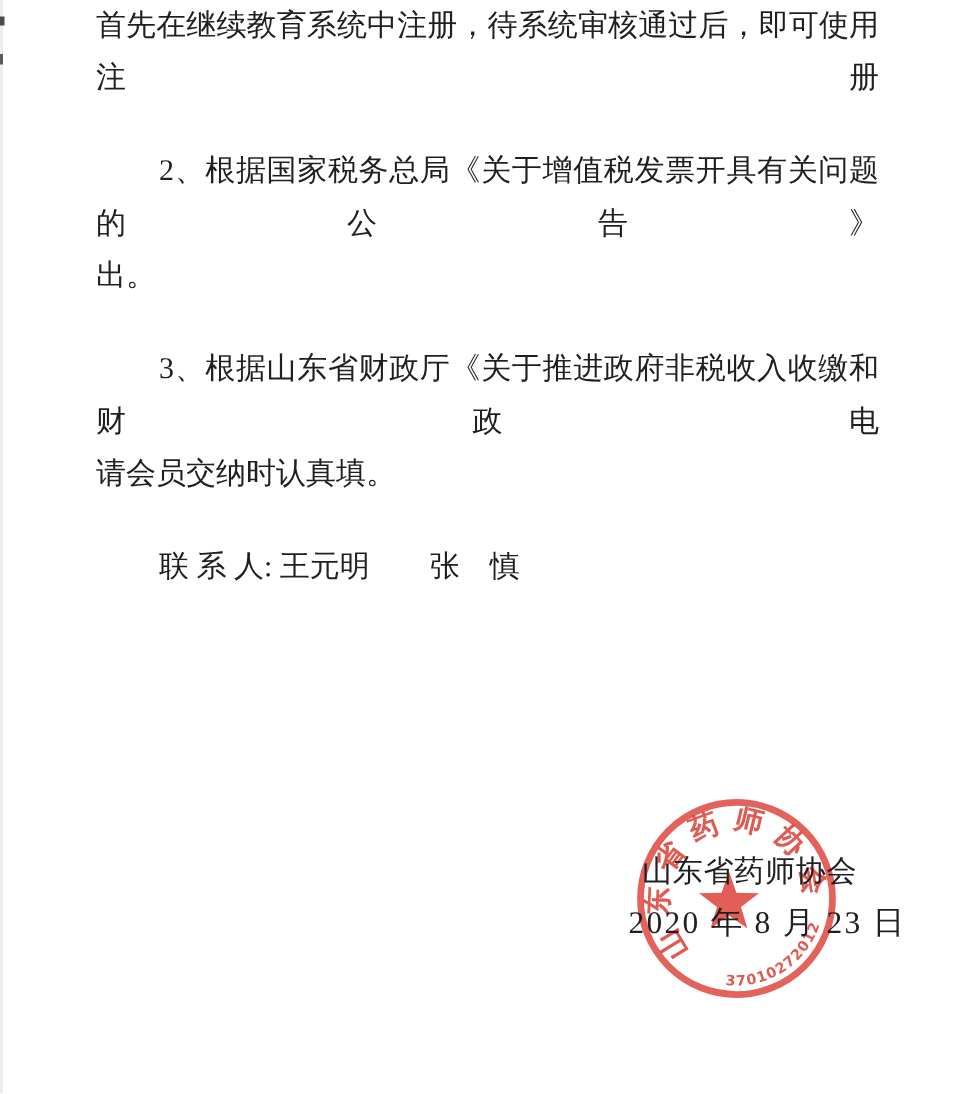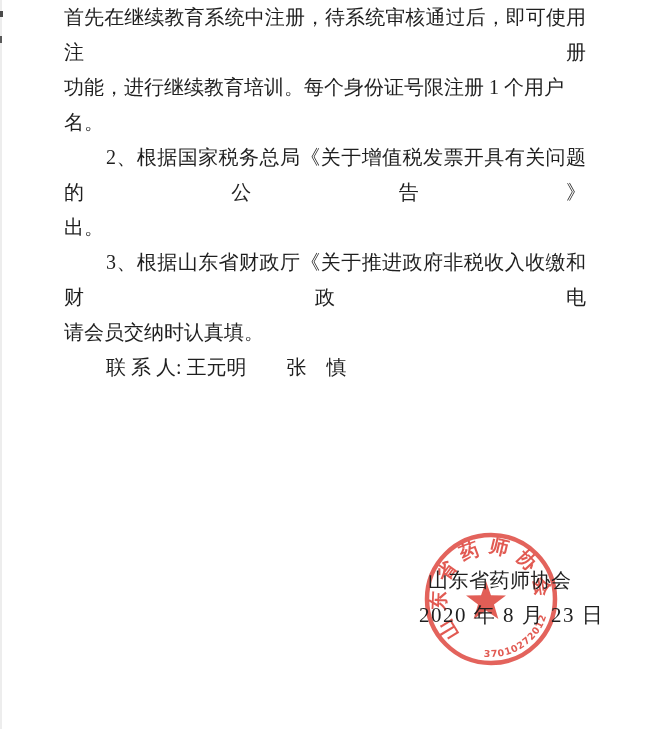--- a/index.html
+++ b/index.html
@@ -40,21 +40,21 @@
     font-size: 20px;
     line-height: 35px;
     color: var(--text-color, #1f1f1f);
   }
   .line { min-height: 35px; }
   .line.justify {
     text-align: justify;
     text-align-last: justify;
     text-justify: inter-character;
   }
-  .line.indent { text-indent: 42px; }
+  .line.indent { text-indent: 42px; margin-top: 27px; }
   .sig-org {
     position: absolute;
     left: 428px;
     top: 567px;
     font-size: 20px;
     letter-spacing: 0.5px;
     z-index: 3;
     white-space: nowrap;
   }
   .sig-date {
@@ -103,21 +103,20 @@
 <body>
 
 <div class="page">
 
   <div class="edge-line"></div>
   <div class="edge-mark-a"></div>
   <div class="edge-mark-b"></div>
 
   <div class="doc-body">
     <div class="line justify">首先在继续教育系统中注册，待系统审核通过后，即可使用注册</div>
-    <div class="line">功能，进行继续教育培训。每个身份证号限注册 1 个用户名。</div>
     <div class="line justify indent">2、根据国家税务总局《关于增值税发票开具有关问题的公告》</div>
     <div class="line">出。</div>
     <div class="line justify indent">3、根据山东省财政厅《关于推进政府非税收入收缴和财政电</div>
     <div class="line">请会员交纳时认真填。</div>
     <div class="line indent">联 系 人: 王元明　　张　慎</div>
 
   </div>
 
   <div class="sig-org">山东省药师协会</div>
   <div class="sig-date">2020 年 8 月 23 日</div>

